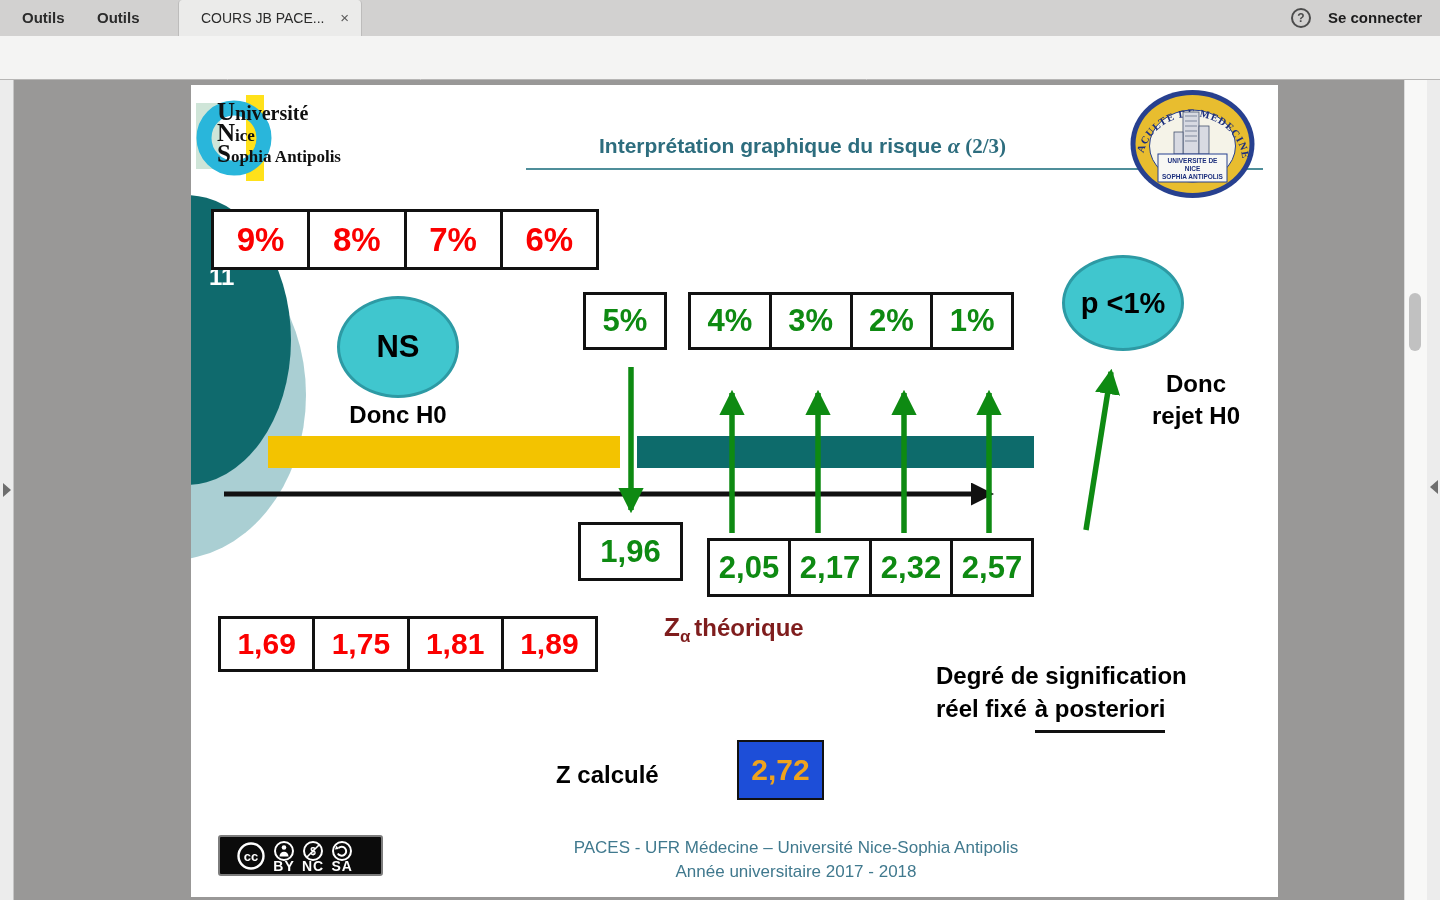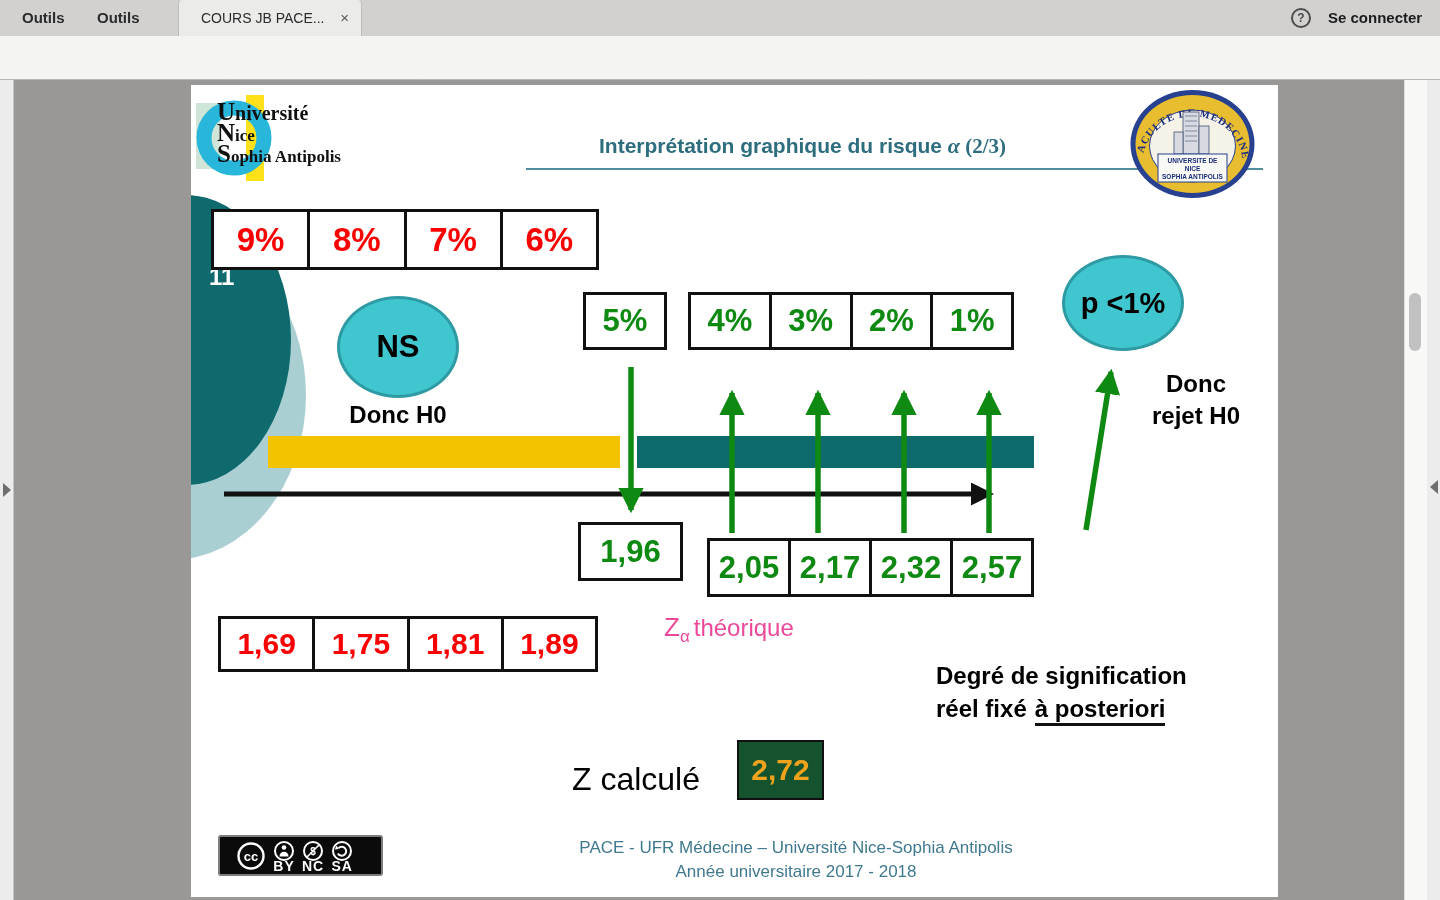--- a/index.html
+++ b/index.html
@@ -56,28 +56,28 @@
   .single-box{position:absolute;background:#fff;border:3px solid #111;box-sizing:border-box;display:flex;align-items:center;justify-content:center;font-weight:bold;z-index:4;}
   .red-t{color:#fb0000;}
   .green-t{color:#0e8a12;}
   .fs33{font-size:33px;} .fs31{font-size:31px;} .fs30{font-size:30px;}
 
   .bubble{position:absolute;border-radius:50%;background:#40c6ce;border:3px solid #2d9aa4;box-sizing:border-box;display:flex;align-items:center;justify-content:center;font-weight:bold;color:#000;z-index:4;}
   .blacklabel{position:absolute;font-size:24px;font-weight:bold;color:#000;z-index:4;}
 
   #arrowlayer{position:absolute;left:0;top:0;width:1087px;height:812px;z-index:3;}
 
-  #ztheo{position:absolute;left:473px;top:527px;z-index:4;color:#ec4899;font-weight:normal;}
+  #ztheo{position:absolute;left:473px;top:527px;z-index:4;color:#7f1d1d;font-weight:bold;}
   #ztheo .zz{font-size:26px;}
   #ztheo .za{font-size:17px;vertical-align:-6px;}
   #ztheo .zr{font-size:24px;margin-left:4px;}
   #degre{position:absolute;left:745px;top:574px;width:310px;font-size:24px;font-weight:bold;color:#000;line-height:33px;z-index:4;}
-  #degre .ul{border-bottom:3px solid #111;padding-bottom:1px;margin-left:8px;}
-  #zcalc-label{position:absolute;left:365px;top:676px;width:160px;text-align:center;font-size:32px;font-weight:normal;z-index:4;}
-  #zcalc-box{position:absolute;left:546px;top:655px;width:87px;height:60px;border:2.5px solid #111;box-sizing:border-box;display:flex;align-items:center;justify-content:center;font-size:30px;font-weight:bold;color:#efa31d;background:#14532d;z-index:4;}
+  #degre .ul{border-bottom:3px solid #111;padding-bottom:8px;margin-left:8px;}
+  #zcalc-label{position:absolute;left:365px;top:676px;width:160px;text-align:left;font-size:24px;font-weight:bold;z-index:4;}
+  #zcalc-box{position:absolute;left:546px;top:655px;width:87px;height:60px;border:2.5px solid #111;box-sizing:border-box;display:flex;align-items:center;justify-content:center;font-size:30px;font-weight:bold;color:#efa31d;background:#1d4ed8;z-index:4;}
 
   #ccbadge{position:absolute;left:27px;top:750px;width:165px;height:41px;background:#0b0b0b;border:2px solid #7d7d7d;border-radius:3px;box-sizing:border-box;display:flex;align-items:center;gap:7px;padding:0 16px;z-index:4;}
   .cccol{display:flex;flex-direction:column;align-items:center;}
   .cclabel{font-size:14px;font-weight:bold;color:#fff;letter-spacing:1px;line-height:9px;}
 
   #footer{position:absolute;left:280px;top:751px;width:650px;text-align:center;color:#40798e;font-size:17px;line-height:24px;z-index:4;}
 </style>
 </head>
 <body>
 
@@ -357,21 +357,21 @@
         <svg width="22" height="22" viewBox="0 0 22 22">
           <circle cx="11" cy="11" r="9" fill="none" stroke="#fff" stroke-width="2"></circle>
           <path d="M6.8 13.5a4.5 4.5 0 1 0 .7-5.5" fill="none" stroke="#fff" stroke-width="2"></path>
           <path d="M5.5 5.5l2.4 3.4-4 .6z" fill="#fff"></path>
         </svg>
         <div class="cclabel">SA</div>
       </div>
     </div>
 
     <div id="footer">
-      <div>PACE - UFR Médecine – Université Nice-Sophia Antipolis</div>
+      <div>PACES - UFR Médecine – Université Nice-Sophia Antipolis</div>
       <div>Année universitaire 2017 - 2018</div>
     </div>
   </div>
 
   <div id="scrolltrack"></div>
   <div id="scrollthumb"></div>
   <div id="rightstrip"></div>
   <div id="righttoggle"></div>
 
 </div>

